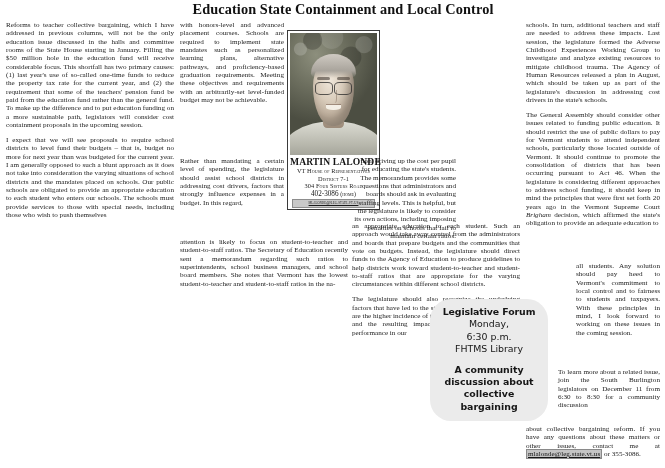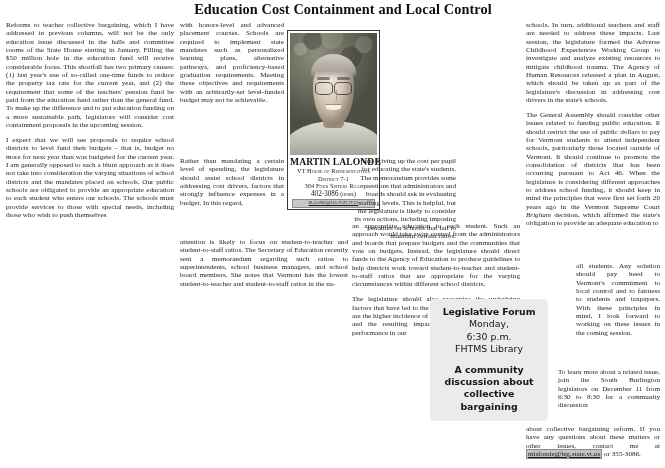--- a/index.html
+++ b/index.html
@@ -192,21 +192,21 @@
 
   
   #forum-box {
     position: absolute;
     left: 430px;
     top: 299px;
     width: 118px;
     padding: 7px 5px 8px 5px;
     box-sizing: border-box;
     background: #ebebeb;
-    border-radius: 4px;
+    border-radius: 21px;
     text-align: center;
     font-family: "DejaVu Sans", "Liberation Sans", sans-serif;
     color: #161616;
   }
   #forum-box .ftitle {
     font-weight: bold;
     font-size: 9.4px;
     line-height: 12.4px;
     letter-spacing: -0.1px;
   }
@@ -230,21 +230,21 @@
     color: #151515;
     padding: 0 1px;
   }
   .ital { font-style: italic; }
 </style>
 </head>
 <body>
 
 <div id="page">
 
-  <div id="headline">Education Cost Containment and Local Control</div>
+  <div id="headline">Education State Containment and Local Control</div>
 
   <div class="col" id="col1">
     <p>Reforms to teacher collective bargaining, which I have addressed in previous columns, will not be the only education issue discussed in the halls and committee rooms of the State House starting in January. Filling the $50 million hole in the education fund will receive considerable focus. This shortfall has two primary causes:  (1) last year's use of so-called one-time funds to reduce the property tax rate for the current year, and (2) the requirement that some of the teachers' pension fund be paid from the education fund rather than the general fund.  To make up the difference and to put education funding on a more sustainable path, legislators will consider cost containment proposals in the upcoming session.</p>
     <p>I expect that we will see proposals to require school districts to level fund their budgets – that is, budget no more for next year than was budgeted for the current year. I am generally opposed to such a blunt approach as it does not take into consideration the varying situations of school districts and the mandates placed on schools. Our public schools are obligated to provide an appropriate education to each student who enters our schools. The schools must provide services to those with special needs, including those who wish to push themselves</p>
   </div>
 
   <div class="col" id="col2">
     <p>with honors-level and advanced placement courses. Schools are required to implement state mandates such as personalized learning plans, alternative pathways, and proficiency-based graduation requirements. Meeting these objectives and requirements with an arbitrarily-set level-funded budget may not be achievable.</p>
   </div>
   <div class="col" id="col2b">

